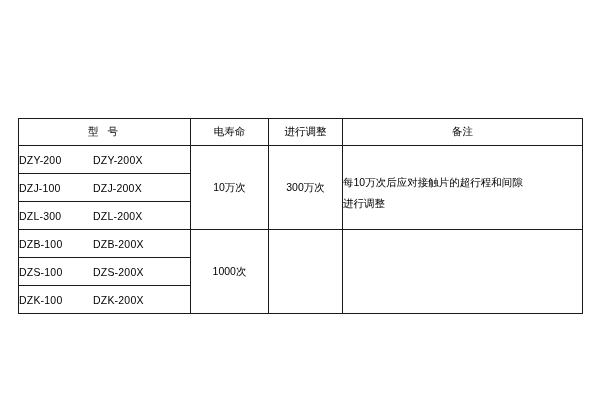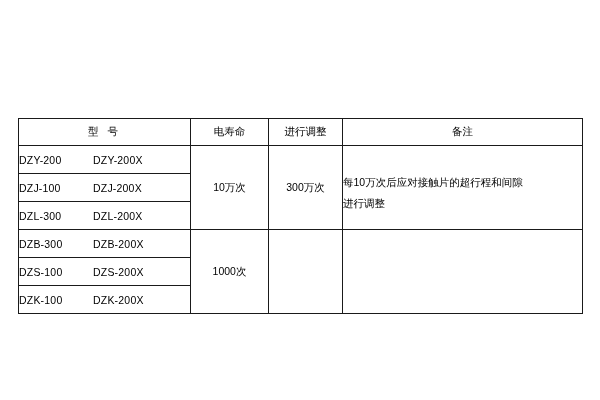--- a/index.html
+++ b/index.html
@@ -114,21 +114,21 @@
           <span class="a">DZJ-100</span><span class="b">DZJ-200X</span>
         </td>
       </tr>
       <tr>
         <td class="model-cell">
           <span class="a">DZL-300</span><span class="b">DZL-200X</span>
         </td>
       </tr>
       <tr>
         <td class="model-cell">
-          <span class="a">DZB-300</span><span class="b">DZB-200X</span>
+          <span class="a">DZB-100</span><span class="b">DZB-200X</span>
         </td>
         <td class="ctr" rowspan="3">1000次</td>
         <td class="ctr blank" rowspan="3"></td>
         <td class="note-cell blank" rowspan="3"></td>
       </tr>
       <tr>
         <td class="model-cell">
           <span class="a">DZS-100</span><span class="b">DZS-200X</span>
         </td>
       </tr>

